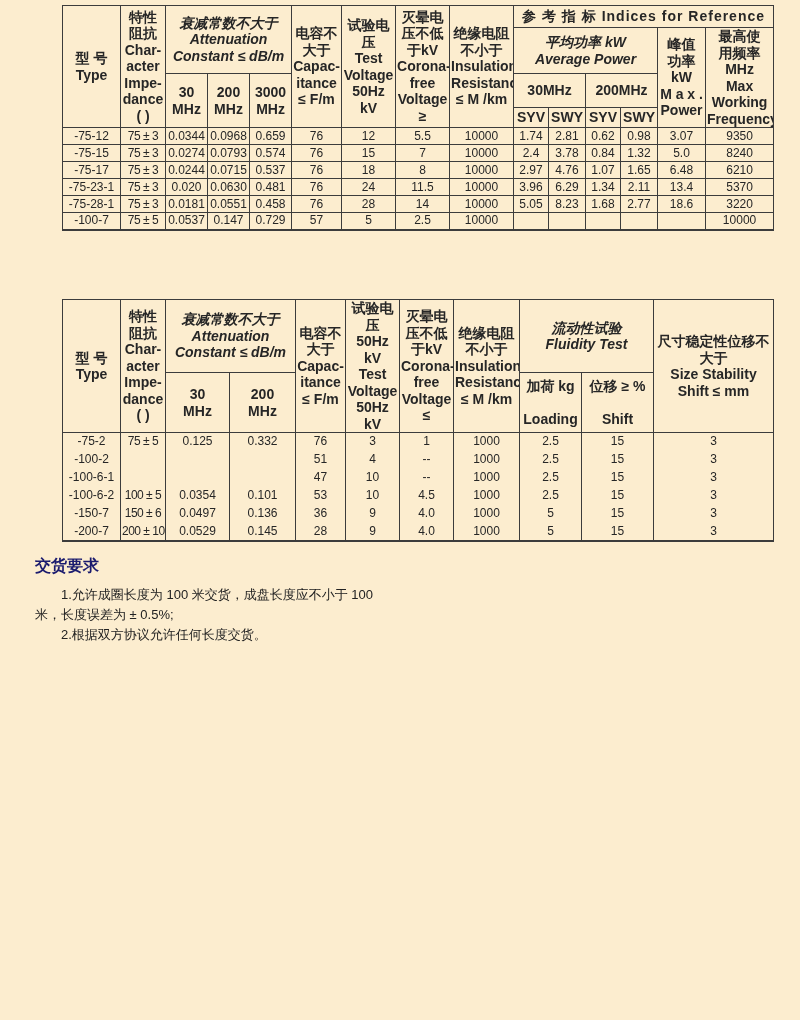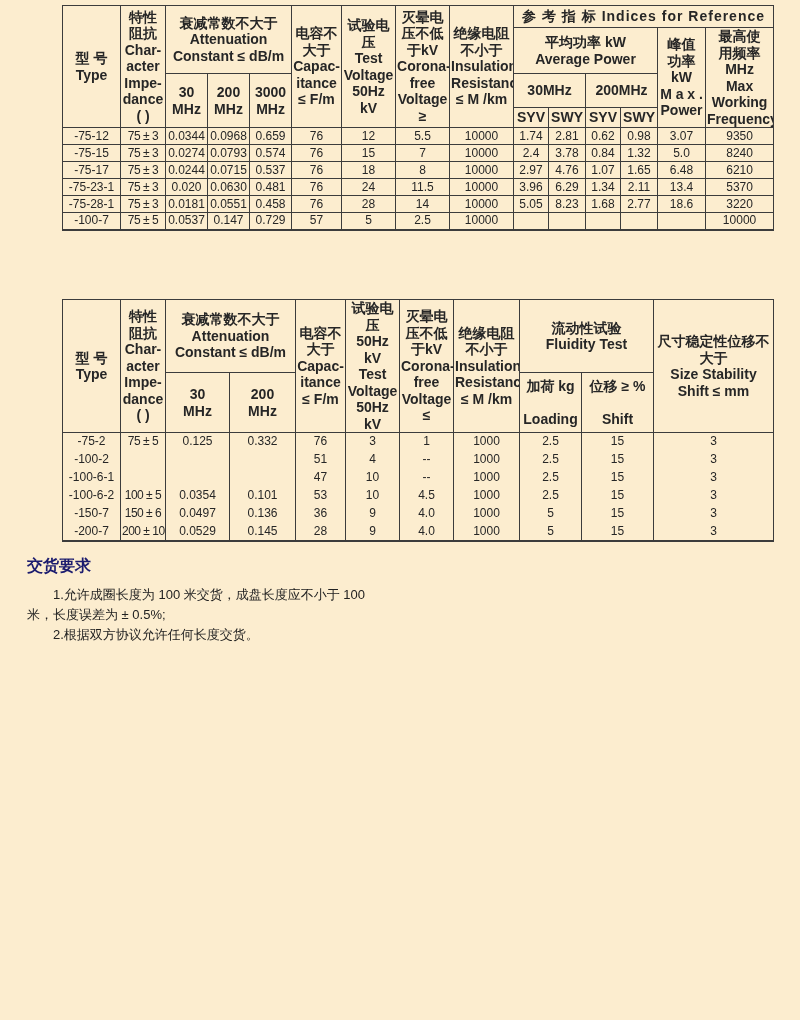--- a/index.html
+++ b/index.html
@@ -44,38 +44,38 @@
     font-weight:normal;
     white-space:nowrap;
   }
   #table1 tbody tr{height:17px;}
   #table2 tbody tr{height:18px;margin-left:40px;}
   
   #table2 tbody td{border-top:none;border-bottom:none;}
   td.type-cell{text-align:left;padding-left:3px;}
   td.imp-cell{font-size:10px;letter-spacing:-0.5px;}
   th.ref-group{font-size:12px;letter-spacing:1px;}
-  th.group-cell{font-size:11px;}
+  th.group-cell{font-size:11px;font-style:italic;}
 
   .section-title{
     position:absolute;
     right:28px;top:263px;
     text-align:right;
     font-size:14px;
     font-weight:bold;
     color:#1a1a1a;
     line-height:1.35;
     margin-top:47px;
   }
 
   .notes{
     position:absolute;
     top:556px;
     display:flex;
-    left:27px;right:25px;
+    left:35px;right:25px;
     justify-content:space-between;
   }
   .note{width:355px;}
   .note.en{width:352px;}
   .note h3{
     margin:0 0 8px 0;
     font-size:16px;
     font-weight:bold;
   }
   .note.zh h3{color:#1b1b6e;}

